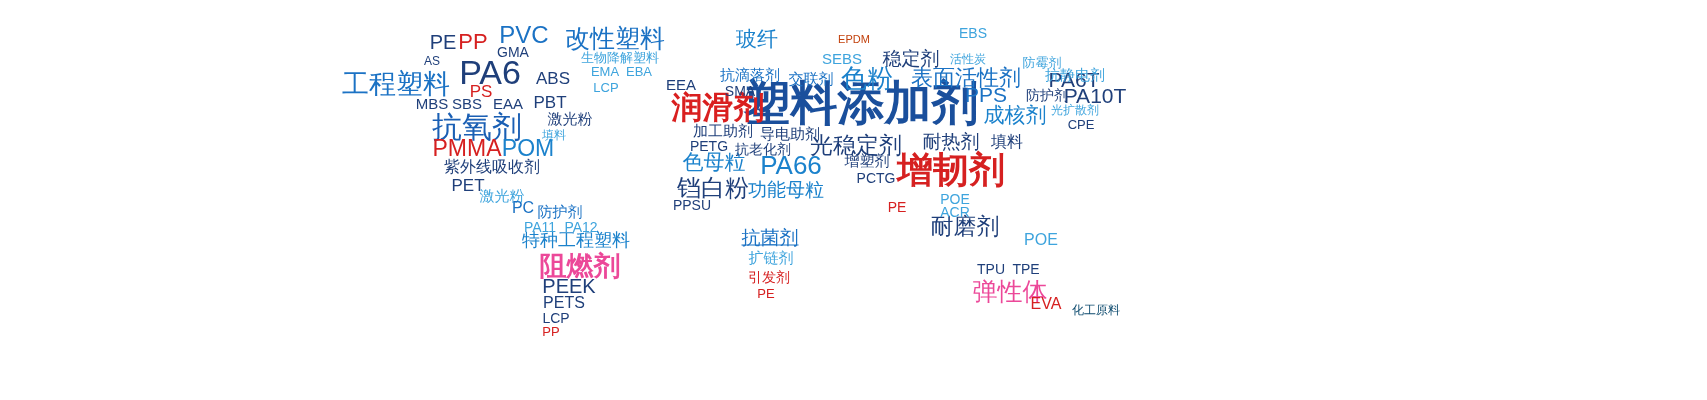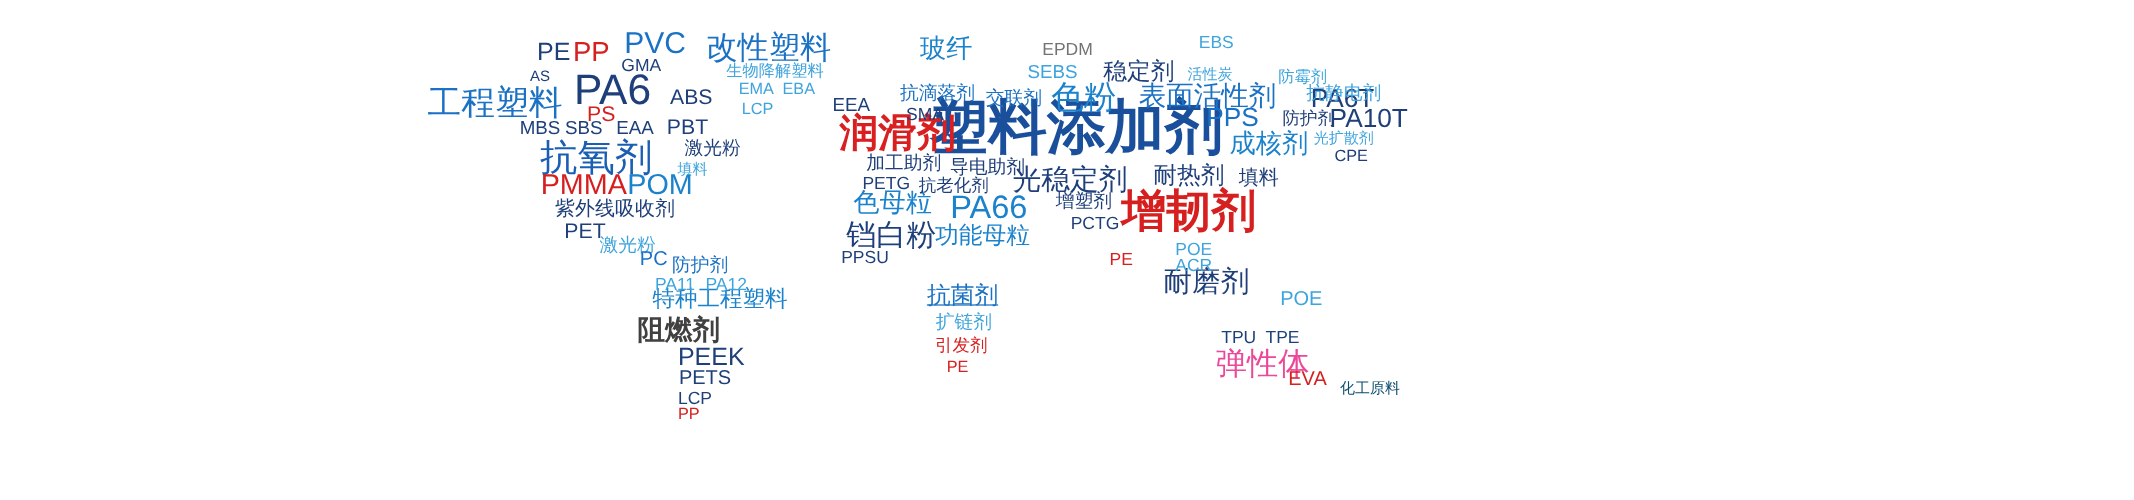--- a/index.html
+++ b/index.html
@@ -34,21 +34,21 @@
   }
 </style>
 </head>
 <body>
 
 <div id="wordcloud-canvas" style="width: 1707px; height: 400px; background: rgb(255, 255, 255);">
 
 <span class="cloud-word w-bold cjk" style="left: 861px; top: 102px; font-size: 47px; color: rgb(26, 79, 156);">塑料添加剂</span>
     <span class="cloud-word w-bold cjk" style="left: 951px; top: 170px; font-size: 36px; color: rgb(214, 32, 32);">增韧剂</span>
     <span class="cloud-word w-bold cjk" style="left: 718px; top: 107px; font-size: 31px; color: rgb(217, 31, 31);">润滑剂</span>
-    <span class="cloud-word w-bold cjk" style="left: 543px; top: 265px; font-size: 22px; color: #404040;">阻燃剂</span>
+    <span class="cloud-word w-bold cjk" style="left: 580px; top: 265px; font-size: 27px; color: #ec4899;">阻燃剂</span>
     <span class="cloud-word w-normal cjk" style="left: 396px; top: 83px; font-size: 27px; color: rgb(27, 114, 196);">工程塑料</span>
     <span class="cloud-word w-normal cjk" style="left: 477px; top: 127px; font-size: 30px; color: rgb(26, 95, 180);">抗氧剂</span>
     <span class="cloud-word w-normal cjk" style="left: 615px; top: 38px; font-size: 25px; color: rgb(27, 114, 196);">改性塑料</span>
     <span class="cloud-word w-normal cjk" style="left: 867px; top: 78px; font-size: 26px; color: rgb(27, 130, 204);">色粉</span>
     <span class="cloud-word w-normal cjk" style="left: 966px; top: 78px; font-size: 22px; color: rgb(27, 114, 196);">表面活性剂</span>
     <span class="cloud-word w-normal" style="left: 490px; top: 72px; font-size: 34px; color: rgb(31, 63, 122);">PA6</span>
     <span class="cloud-word w-normal cjk" style="left: 1010px; top: 291px; font-size: 25px; color: #ec4899;">弹性体</span>
     <span class="cloud-word w-normal cjk" style="left: 965px; top: 226px; font-size: 23px; color: rgb(31, 63, 122);">耐磨剂</span>
     <span class="cloud-word w-normal cjk" style="left: 713px; top: 188px; font-size: 24px; color: rgb(31, 63, 122);">铛白粉</span>
     <span class="cloud-word w-normal cjk" style="left: 856px; top: 145px; font-size: 23px; color: rgb(31, 63, 122);">光稳定剂</span>
@@ -96,21 +96,21 @@
     <span class="cloud-word w-normal cjk" style="left: 554px; top: 135px; font-size: 12px; color: rgb(62, 164, 221);">填料</span>
     <span class="cloud-word w-normal cjk" style="left: 620px; top: 57px; font-size: 13px; color: rgb(62, 164, 221);">生物降解塑料</span>
     <span class="cloud-word w-normal" style="left: 605px; top: 71px; font-size: 13px; color: rgb(62, 164, 221);">EMA</span>
     <span class="cloud-word w-normal" style="left: 639px; top: 71px; font-size: 13px; color: rgb(62, 164, 221);">EBA</span>
     <span class="cloud-word w-normal" style="left: 606px; top: 87px; font-size: 13px; color: rgb(62, 164, 221);">LCP</span>
     <span class="cloud-word w-normal" style="left: 681px; top: 84px; font-size: 15px; color: rgb(31, 63, 122);">EEA</span>
     <span class="cloud-word w-normal" style="left: 740px; top: 91px; font-size: 14px; color: rgb(31, 63, 122);">SMA</span>
     <span class="cloud-word w-normal cjk" style="left: 750px; top: 75px; font-size: 15px; color: rgb(27, 114, 196);">抗滴落剂</span>
     <span class="cloud-word w-normal cjk" style="left: 811px; top: 79px; font-size: 15px; color: rgb(27, 114, 196);">交联剂</span>
     <span class="cloud-word w-normal" style="left: 842px; top: 58px; font-size: 15px; color: rgb(62, 164, 221);">SEBS</span>
-    <span class="cloud-word w-normal" style="left: 836px; top: 39px; font-size: 14px; color: #737373; padding-left: 36px;">EPDM</span>
+    <span class="cloud-word w-normal" style="left: 836px; top: 39px; font-size: 11px; color: #c2410c; padding-left: 36px;">EPDM</span>
     <span class="cloud-word w-normal" style="left: 941px; top: 33px; font-size: 14px; color: rgb(62, 164, 221); margin-left: 32px;">EBS</span>
     <span class="cloud-word w-normal cjk" style="left: 968px; top: 59px; font-size: 12px; color: rgb(62, 164, 221);">活性炭</span>
     <span class="cloud-word w-normal cjk" style="left: 1042px; top: 62px; font-size: 13px; color: rgb(62, 164, 221);">防霉剂</span>
     <span class="cloud-word w-normal cjk" style="left: 1075px; top: 75px; font-size: 15px; color: rgb(62, 164, 221);">抗静电剂</span>
     <span class="cloud-word w-normal cjk" style="left: 1047px; top: 95px; font-size: 14px; color: rgb(31, 63, 122);">防护剂</span>
     <span class="cloud-word w-normal cjk" style="left: 1075px; top: 110px; font-size: 12px; color: rgb(62, 164, 221);">光扩散剂</span>
     <span class="cloud-word w-normal" style="left: 1081px; top: 124px; font-size: 13px; color: rgb(31, 63, 122);">CPE</span>
     <span class="cloud-word w-normal cjk" style="left: 723px; top: 131px; font-size: 15px; color: rgb(31, 63, 122);">加工助剂</span>
     <span class="cloud-word w-normal" style="left: 709px; top: 146px; font-size: 14px; color: rgb(31, 63, 122);">PETG</span>
     <span class="cloud-word w-normal cjk" style="left: 790px; top: 134px; font-size: 15px; color: rgb(31, 63, 122);">导电助剂</span>

